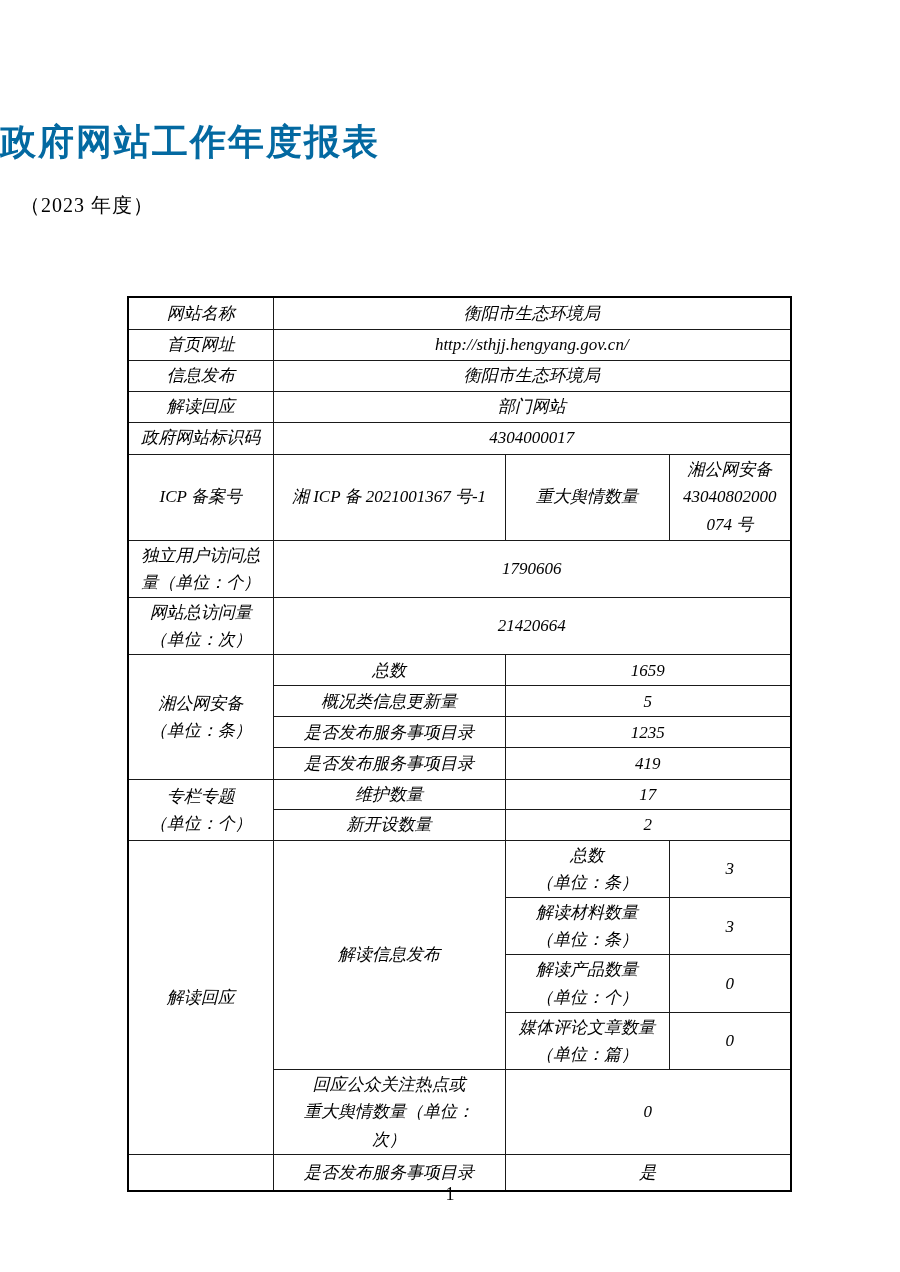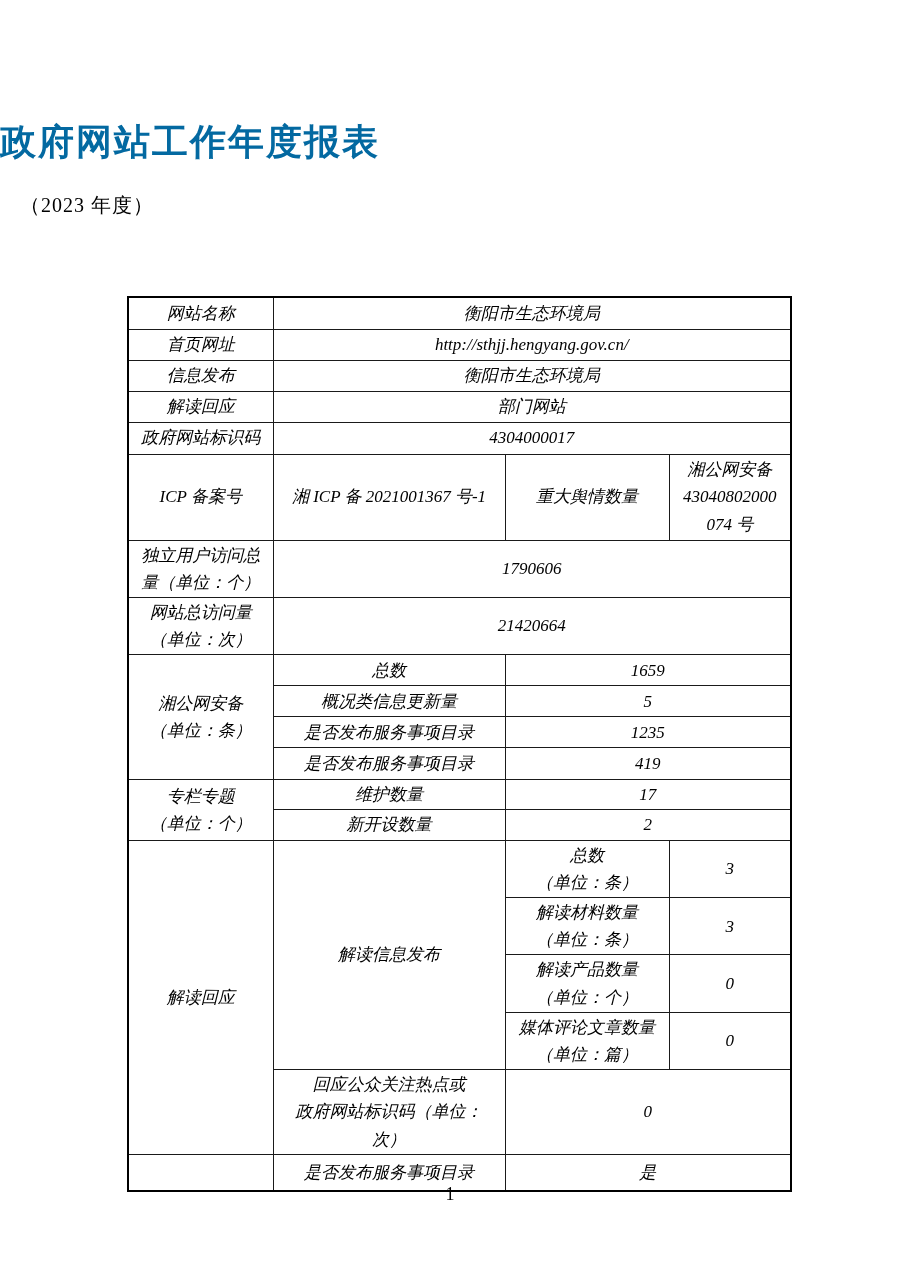--- a/index.html
+++ b/index.html
@@ -152,21 +152,21 @@
 （单位：个）</td>
         <td>0</td>
       </tr>
       <tr style="height:53px">
         <td>媒体评论文章数量
 （单位：篇）</td>
         <td>0</td>
       </tr>
       <tr style="height:78px">
         <td>回应公众关注热点或
-政府网站标识码（单位：
+重大舆情数量（单位：
 次）</td>
         <td colspan="2">0</td>
       </tr>
 
       <tr style="height:37px">
         <td></td>
         <td>是否发布服务事项目录</td>
         <td colspan="2">是</td>
       </tr>
     </tbody>

